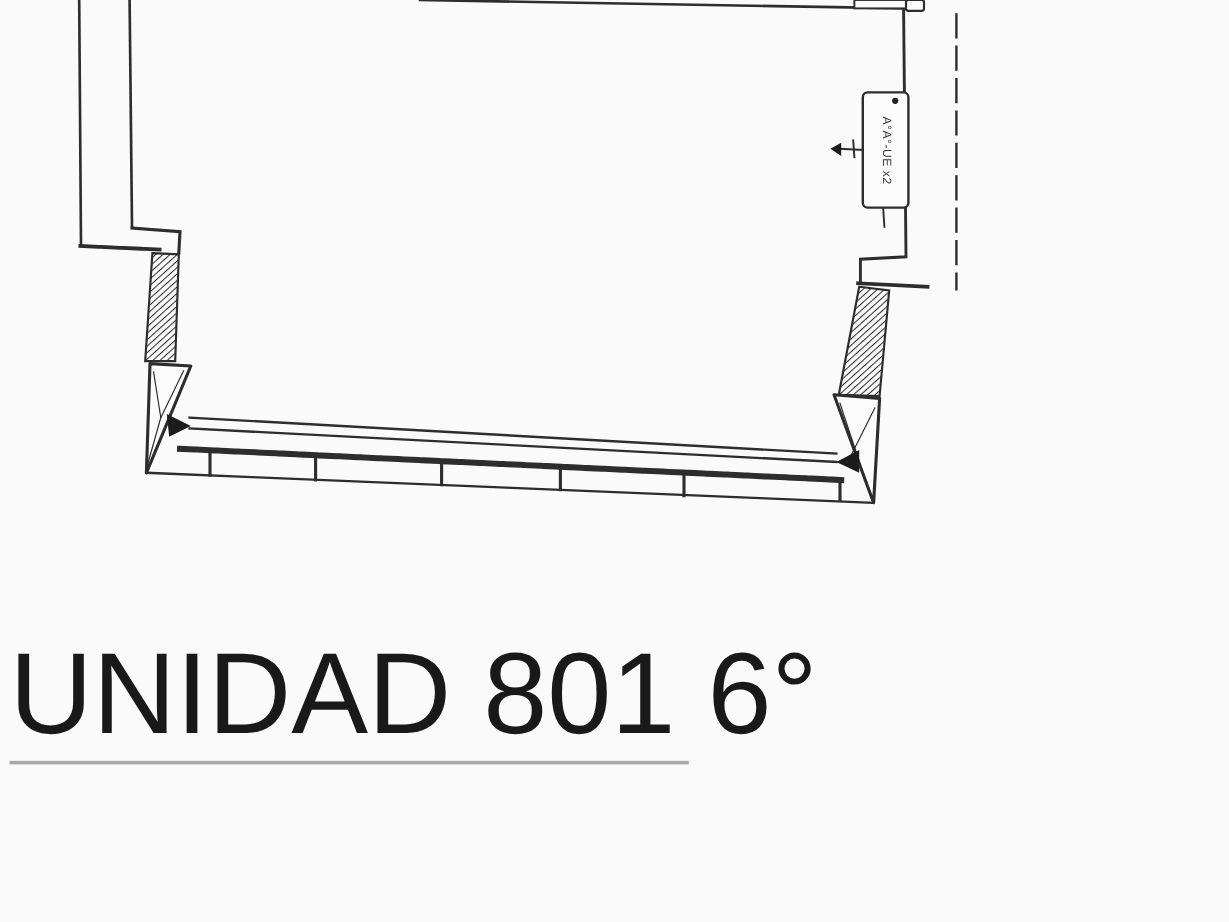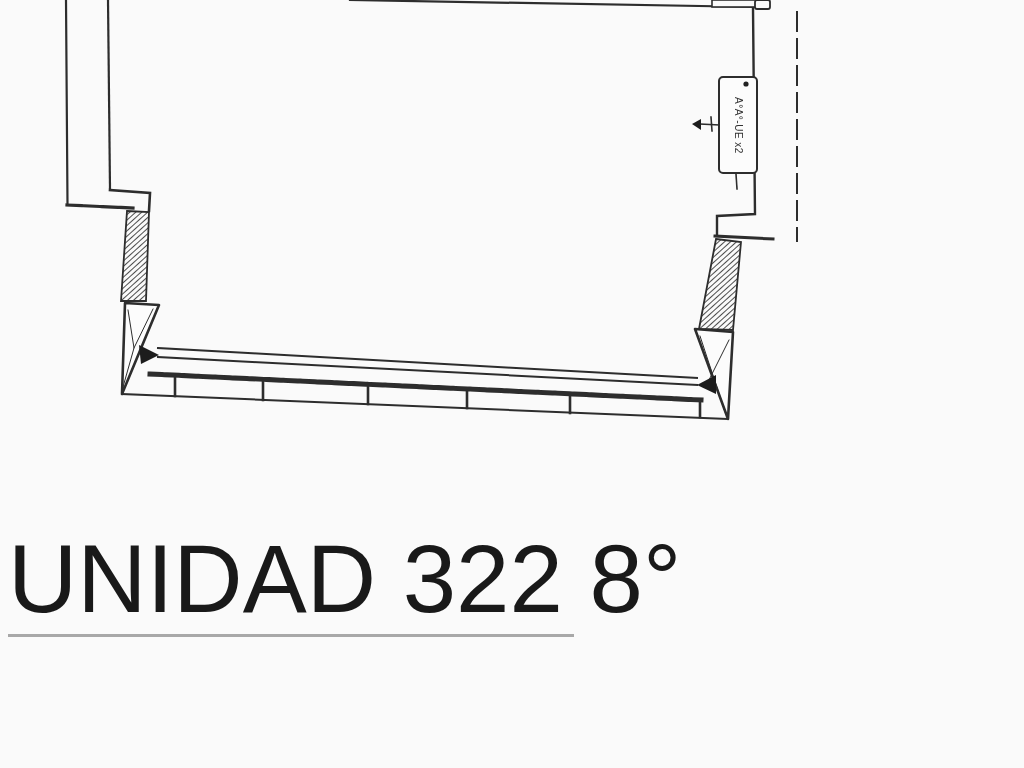--- a/index.html
+++ b/index.html
@@ -121,16 +121,16 @@
           <line x1="711" y1="117" x2="712" y2="131" stroke-width="1.6"></line>
           <polygon points="701,119 701,130 692,124" fill="#1c1c1c" stroke="none"></polygon>
         </g>
       </g>
 
     </g>
   </svg>
 
   <div class="ac-label">A°A°-UE x2</div>
 
-  <div class="unit-title">UNIDAD 322 8°</div>
+  <div class="unit-title">UNIDAD 801 6°</div>
   <div class="title-underline"></div>
 
 </div>
 
 </body></html>

